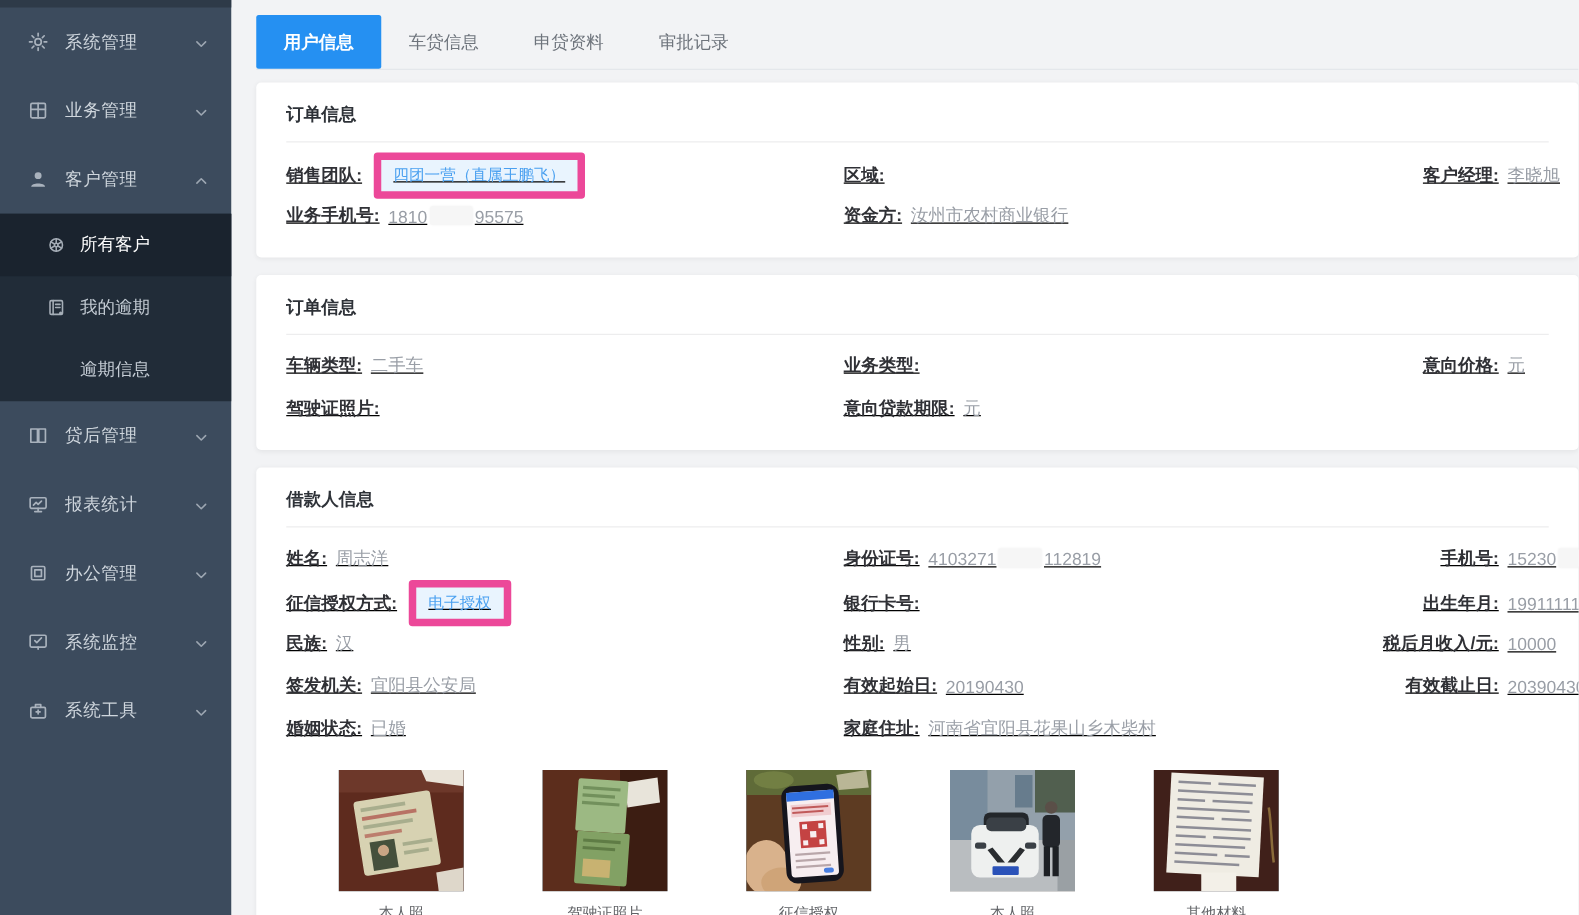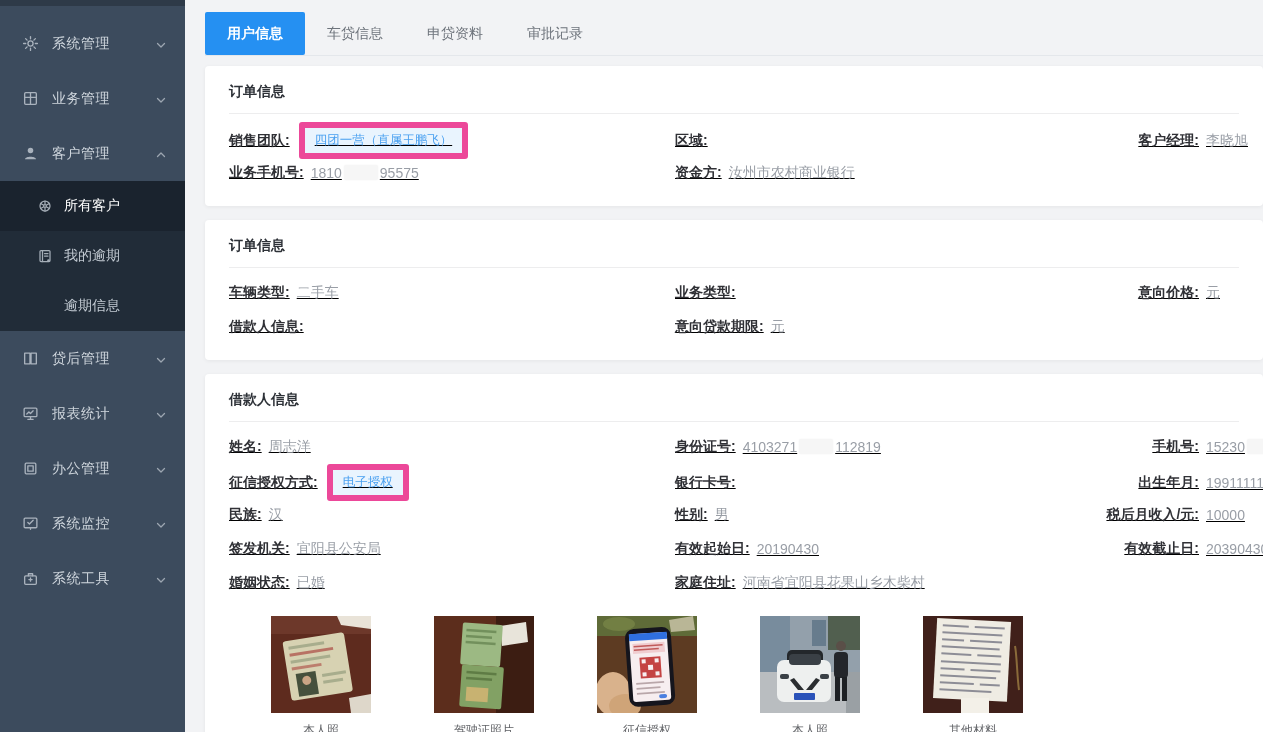--- a/index.html
+++ b/index.html
@@ -3,21 +3,21 @@
 <meta charset="utf-8">
 <style>
   * { margin:0; padding:0; box-sizing:border-box; }
   html,body { width:1263px; height:732px; overflow:hidden; }
   body { font-family:"Liberation Sans","DejaVu Sans",sans-serif; background:#f2f3f5; font-size:14px; }
   .app { display:flex; width:1263px; height:732px; }
 
   
   .sidebar { width:185px; min-width:185px; height:100%; background:#3c4b5d; color:#ced6dd; }
   .sidebar-topstrip { height:6px; background:#2e3a48; }
-  .menu { padding-top:10px; }
+  .menu { }
   .menu-item { display:flex; align-items:center; height:55px; padding:0 18px 0 22px; cursor:pointer; }
   .menu-item .mi-icon { width:17px; height:17px; margin-right:13px; flex:none; opacity:.85; }
   .menu-item .mi-label { flex:1; font-size:14px; color:#cfd6dd; letter-spacing:.5px; }
   .menu-item .chev { width:12px; height:12px; flex:none; opacity:.75; }
   .submenu { background:#212c38; }
   .submenu-item { display:flex; align-items:center; height:50px; padding-left:37px; cursor:pointer; color:#c3cbd3; }
   .submenu-item.active { background:#1a232e; color:#ffffff;text-align:center; }
   .submenu-item .mi-icon { width:16px; height:16px; margin-right:11px; flex:none; opacity:.85; }
   .submenu-item .spacer { width:27px; flex:none; }
   svg.icn { stroke:#bdc5ce; fill:none; stroke-width:1.25; stroke-linecap:round; stroke-linejoin:round; }
@@ -261,21 +261,21 @@
             <span class="lbl">业务类型:</span>
             <span class="val"></span>
           </div>
           <div class="cell c3">
             <span class="lbl">意向价格:</span>
             <span class="val">元</span>
           </div>
         </div>
         <div class="frow">
           <div class="cell c1">
-            <span class="lbl">借款人信息:</span>
+            <span class="lbl">驾驶证照片:</span>
             <span class="val"></span>
           </div>
           <div class="cell c2">
             <span class="lbl">意向贷款期限:</span>
             <span class="val">元</span>
           </div>
           <div class="cell c3"></div>
         </div>
       </div>
     </section>

